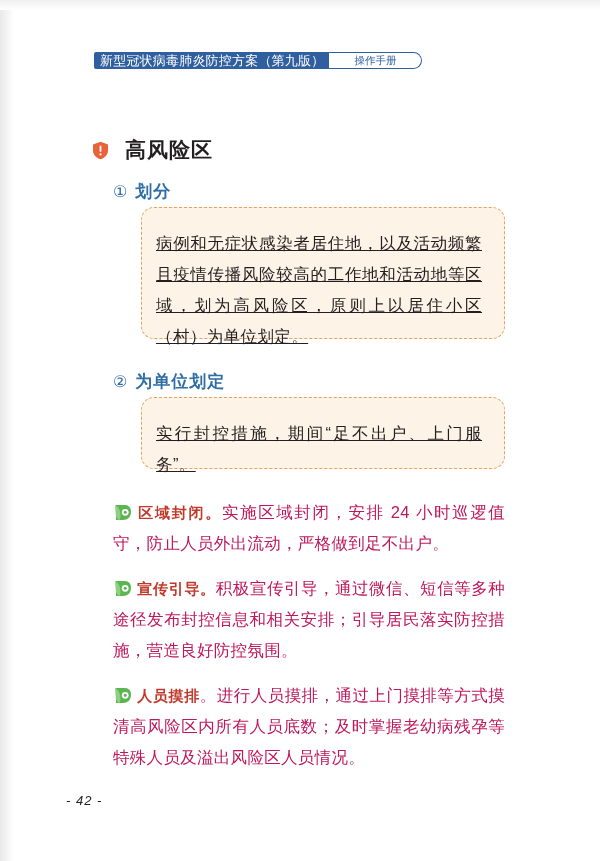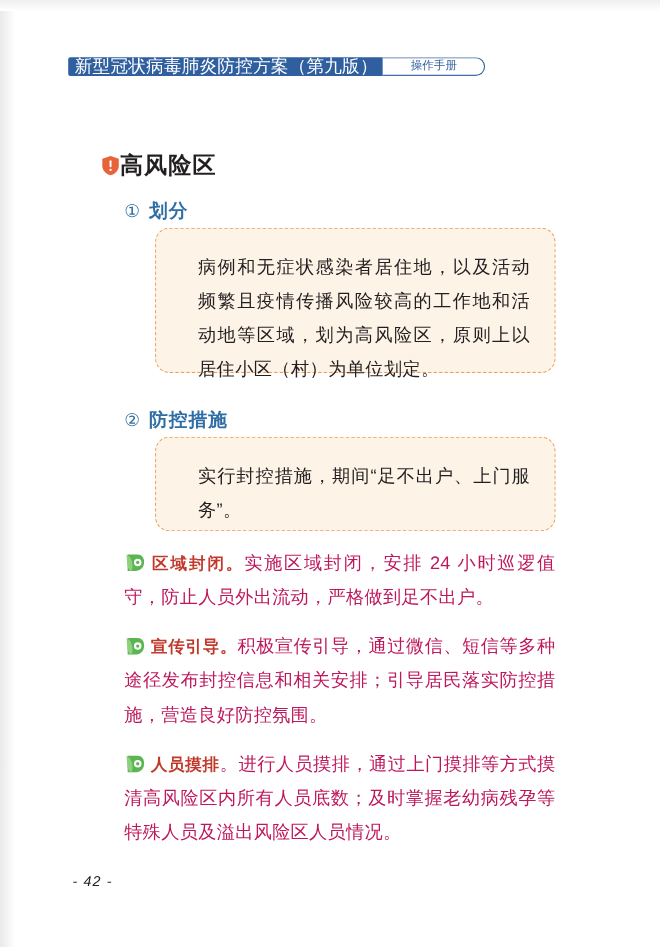--- a/index.html
+++ b/index.html
@@ -28,26 +28,27 @@
     position: absolute;
     top: 52px;
     left: 62px;
     display: flex;
     align-items: stretch;
     height: 17px;
   }
   .header-left {
     background: #2f5f9e;
     color: #ffffff;
-    font-size: 16px;
+    font-size: 13px;
     line-height: 17px;
     padding: 0 5px 0 6px;
     letter-spacing: 0.2px;
     white-space: nowrap;
     border-radius: 2px 0 0 2px;
+    margin-left: 32px;
   }
   .header-right {
     background: #ffffff;
     color: #2f5f9e;
     font-size: 10.5px;
     line-height: 15px;
     border: 1px solid #2f5f9e;
     border-left: none;
     padding: 0 25px;
     white-space: nowrap;
@@ -56,21 +57,21 @@
     align-items: center;
   }
 
   
   .section-title {
     position: absolute;
     top: 136px;
     left: 92px;
     display: flex;
     align-items: center;
-    gap: 0;
+    gap: 16px;
   }
   .warn-badge {
     width: 17px;
     height: 19px;
     position: relative;
     display: inline-block;
   }
   .warn-badge svg { display: block; }
   .section-title-text {
     font-size: 21px;
@@ -98,38 +99,39 @@
   #sub-head-1 { top: 180px; }
   #sub-head-2 { top: 370px; }
 
   
   .callout {
     position: absolute;
     background: #fdf3e7;
     border: 1.5px dashed #e8a05a;
     border-radius: 13px;
     box-sizing: border-box;
-    padding: 20px 22px 18px 38px;
+    padding: 20px 22px 18px 14px;
     font-size: 16.5px;
     line-height: 31px;
     color: #231f20;
     letter-spacing: 0.4px;
     text-align: justify;
+    text-decoration: underline;
   }
   #callout-1 {
     left: 141px;
     top: 207px;
     width: 364px;
     height: 132px;
   }
   #callout-2 {
     left: 141px;
     top: 397px;
     width: 364px;
-    height: 86px;
+    height: 72px;
   }
 
   
   .measure {
     position: absolute;
     left: 113px;
     width: 392px;
     font-size: 16.5px;
     line-height: 31px;
     letter-spacing: 0.3px;
@@ -212,21 +214,21 @@
 
   <div class="sub-head" id="sub-head-1">
     <span class="circ">①</span>
     <span>划分</span>
   </div>
 
   <div class="callout" id="callout-1">病例和无症状感染者居住地，以及活动频繁且疫情传播风险较高的工作地和活动地等区域，划为高风险区，原则上以居住小区（村）为单位划定。</div>
 
   <div class="sub-head" id="sub-head-2">
     <span class="circ">②</span>
-    <span>防控措施</span>
+    <span>为单位划定</span>
   </div>
 
   <div class="callout" id="callout-2">实行封控措施，期间“足不出户、上门服务”。</div>
 
   <div class="measure" id="measure-0">
     <span class="leaf-icon">
       <svg width="19" height="19" viewBox="0 0 19 19">
         <path d="M3 2 H12 C16 2 18 5 18 9 C18 14 14.5 17 10 17 H3 Z" fill="#5ab552"></path>
         <path d="M2 2 C6 4 7.5 8 7.5 13 C7.5 15 7 16.4 6.2 17.5 C4 16 2.6 13 2.6 9.5 Z" fill="#8fd07f"></path>
         <circle cx="12.2" cy="9.3" r="3.4" fill="#ffffff"></circle>

